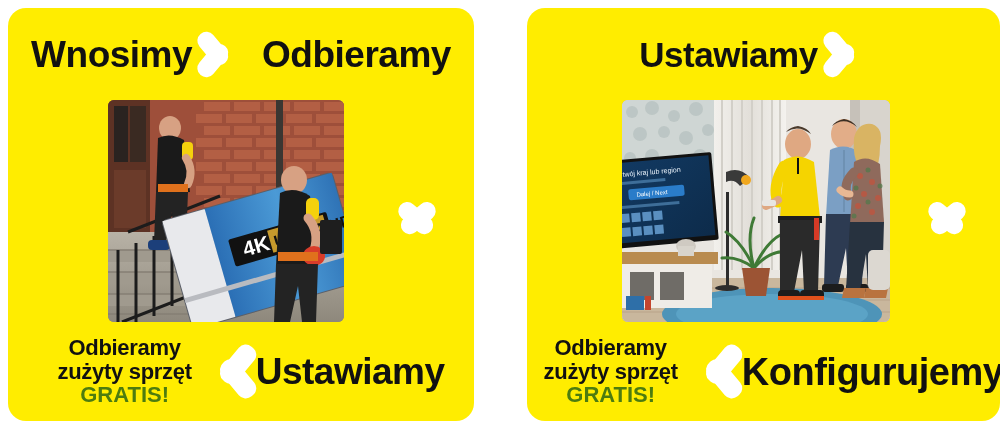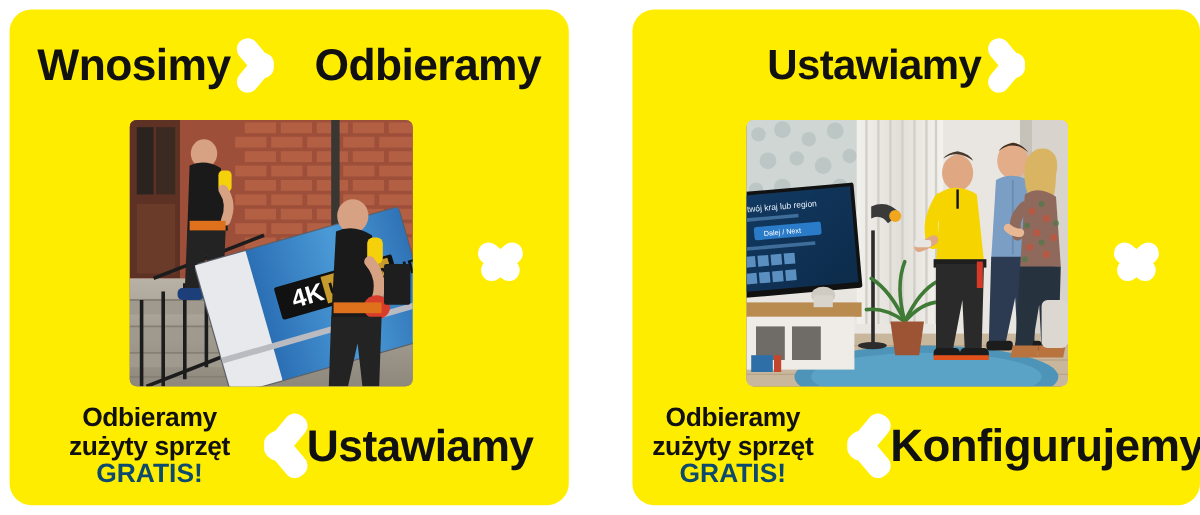--- a/index.html
+++ b/index.html
@@ -124,21 +124,21 @@
     font-weight: 700;
     font-size: 22px;
     color: #111111;
     letter-spacing: -0.3px;
     white-space: nowrap;
     display: block;
   }
   .recycle-free {
     font-weight: 700;
     font-size: 22px;
-    color: #0c4a6e;
+    color: #4d7c0f;
     letter-spacing: 0px;
     display: block;
   }
   .bottom-word {
     font-weight: 700;
     font-size: 37px;
     line-height: 1;
     color: #111111;
     letter-spacing: -0.5px;
     white-space: nowrap;

